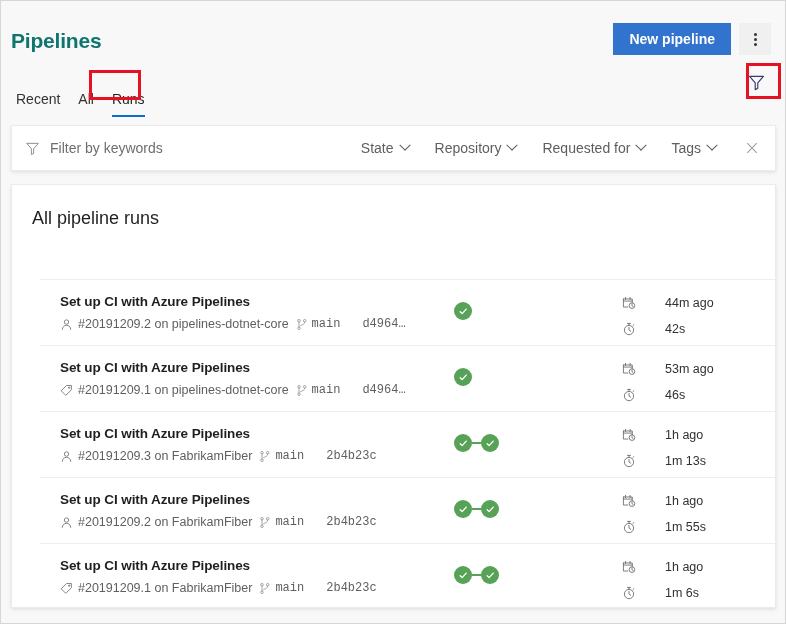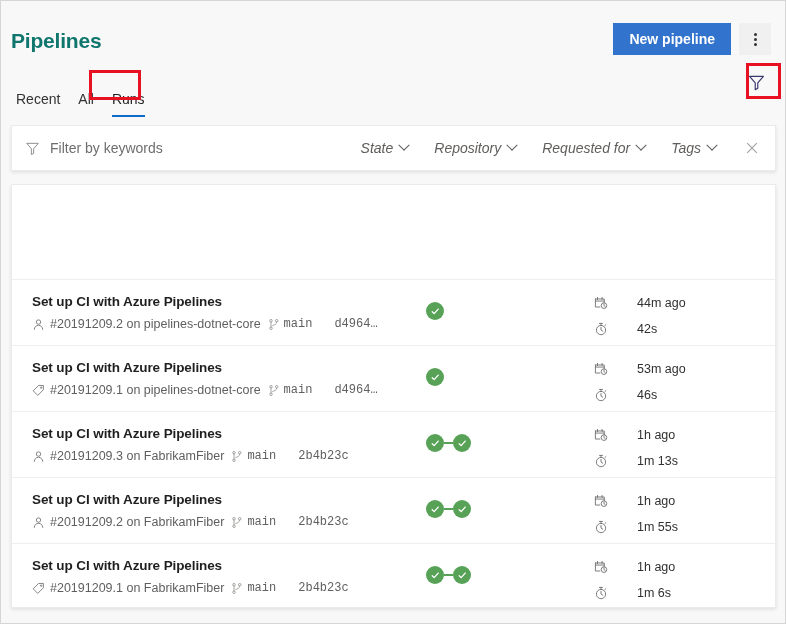--- a/index.html
+++ b/index.html
@@ -144,21 +144,21 @@
     padding-left: 13px;
     height: 100%;
     cursor: text;
   }
   .filter-keyword .kw-text {
     margin-left: 10px;
     font-size: 14px;
     color: #6e6e6e;
   }
 
-  .filter-pickers { display: flex; align-items: flex-end; font-style: italic; }
+  .filter-pickers { display: flex; align-items: flex-end; }
   .picker {
     display: flex;
     align-items: center;
     gap: 7px;
     padding: 0 13px;
     font-size: 14px;
     color: #605e5c;
     cursor: pointer;
     height: 100%;
     white-space: nowrap;
@@ -215,20 +215,21 @@
     position: absolute;
     left: 0; top: 94px;
     width: 100%;
   }
 
   .run-row {
     position: relative;
     height: 66px;
     border-top: 1px solid #eeeeee;
     cursor: pointer;
+    margin-left: 28px;
   }
 
   .run-desc { position: absolute; left: 20px; top: 14px; }
   .run-name {
     font-size: 13.5px;
     font-weight: 700;
     color: #1f1f1f;
     letter-spacing: -0.1px;
   }
   .run-meta {
@@ -360,20 +361,21 @@
       <div class="filter-clear">
         <svg width="16" height="16" viewBox="0 0 16 16">
           <path d="M3.2 3.2 12.8 12.8M12.8 3.2 3.2 12.8" stroke="#a19f9d" stroke-width="1.1" fill="none"></path>
         </svg>
       </div>
     </div>
   </div>
 
   <div class="card">
 
+    <div class="card-title">All pipeline runs</div>
 
 
     <div class="rows" id="rows-container">
         <div class="run-row">
           <div class="run-desc">
             <div class="run-name">Set up CI with Azure Pipelines</div>
             <div class="run-meta">
               <span class="meta-icon">
                 <svg viewBox="0 0 16 16" width="13" height="13">
                   <circle cx="8" cy="5" r="2.7" fill="none" stroke="#6b6b6b" stroke-width="1"></circle>

